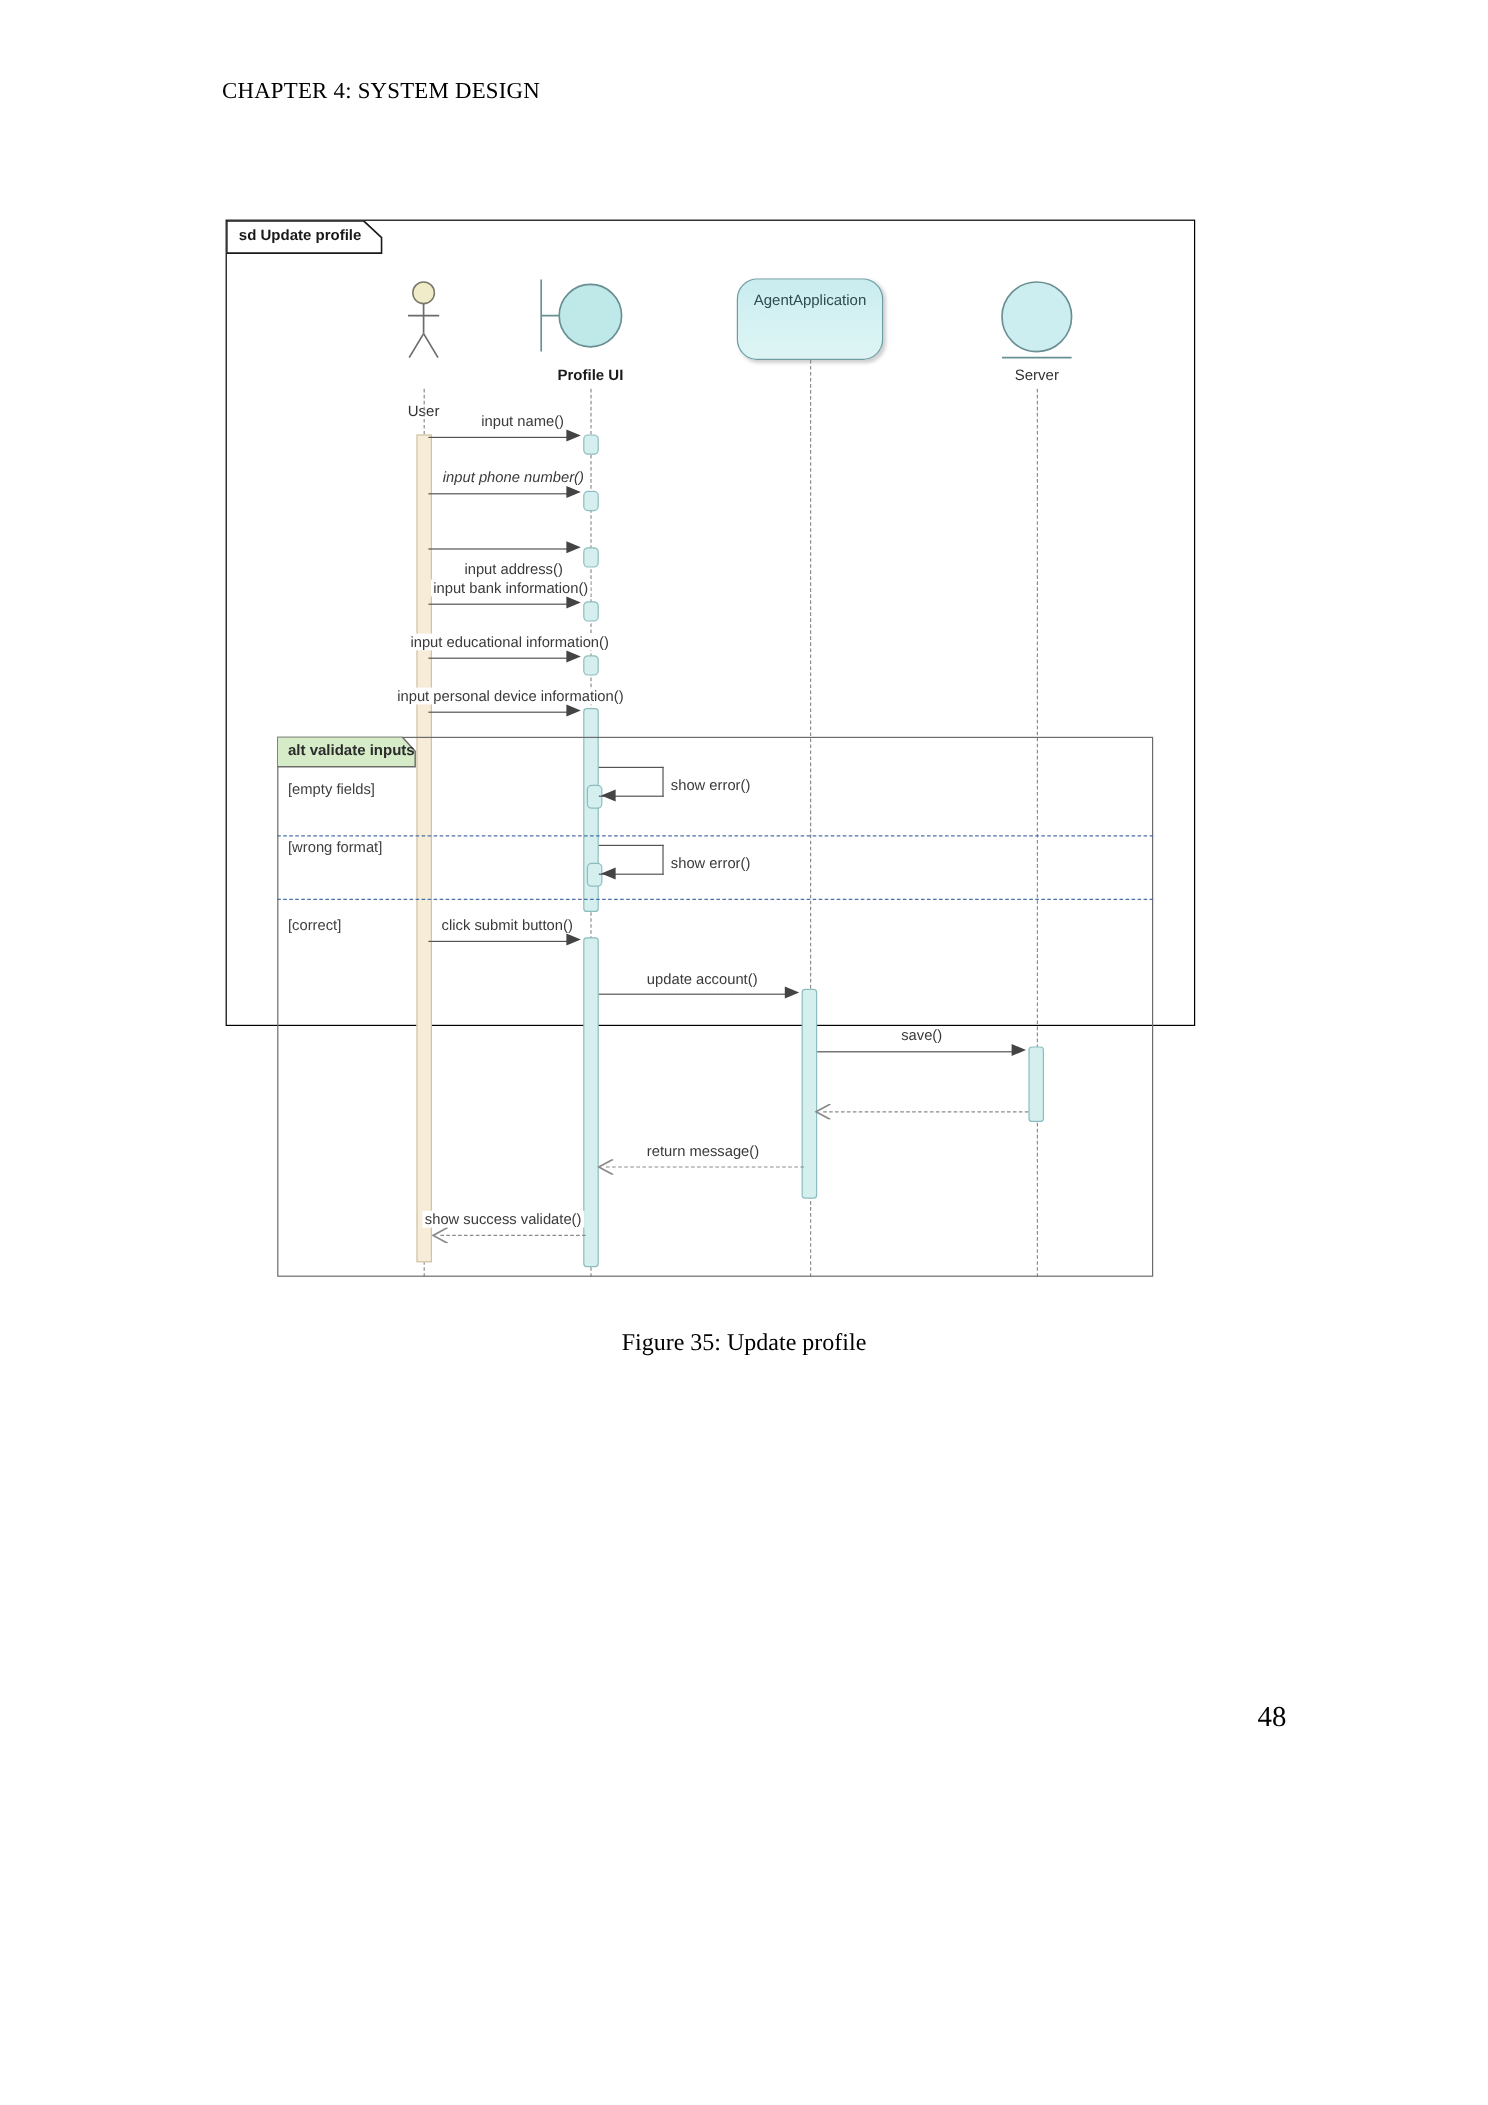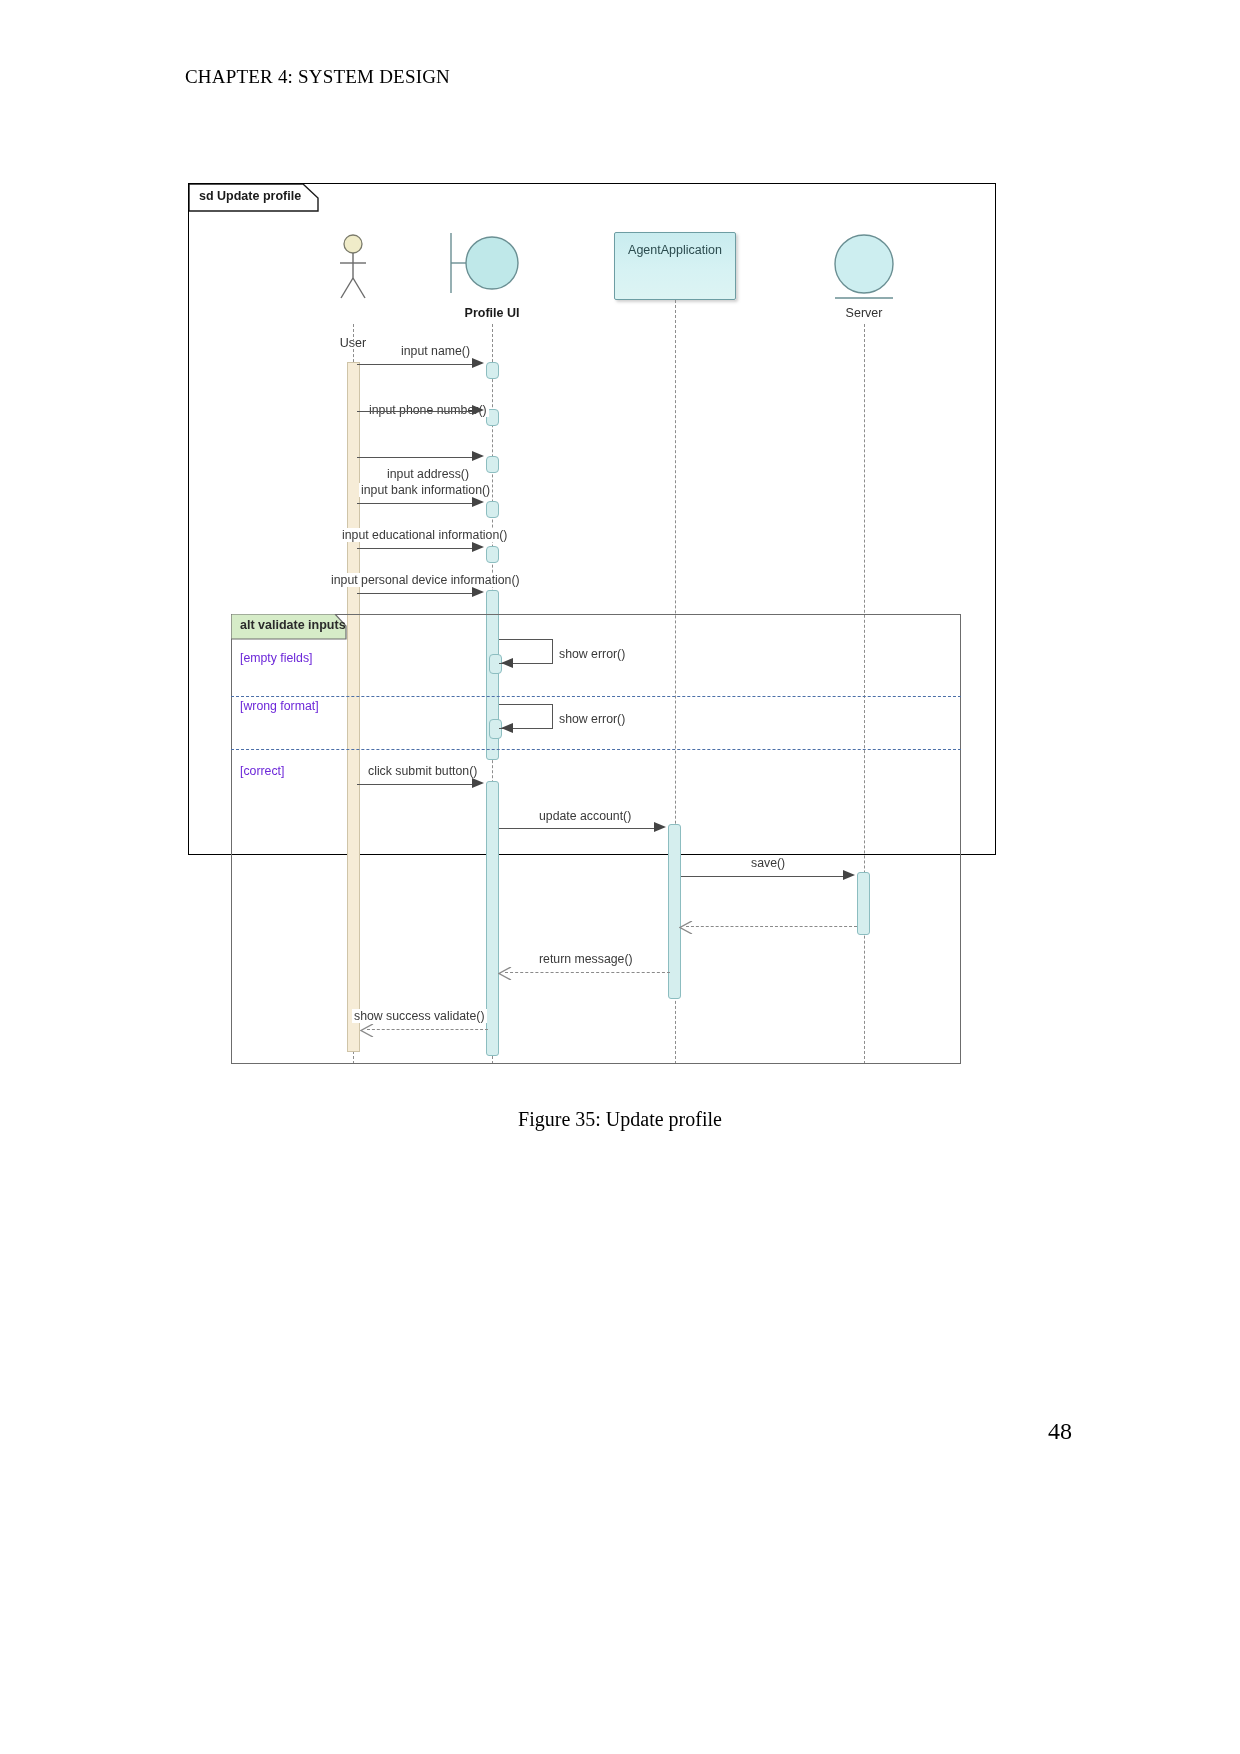--- a/index.html
+++ b/index.html
@@ -102,21 +102,21 @@
   
   .actor-figure { position: absolute; }
 
   
   .shape-svg { position: absolute; }
 
   
   .component-box {
     position: absolute;
     border: 1.3px solid #6d9da3;
-    border-radius: 2px;
+    border-radius: 17px;
     background: linear-gradient(180deg, #c9ecef 0%, #d6f2f3 55%, #ddf4f3 100%);
     box-shadow: 2px 2px 3px rgba(120,120,120,0.35);
     box-sizing: border-box;
   }
   .component-box-label {
     position: absolute;
     left: 0;
     top: 10px;
     width: 100%;
     text-align: center;
@@ -210,21 +210,21 @@
     white-space: nowrap;
   }
   .alt-divider {
     position: absolute;
     height: 0;
     border-top: 1.4px dashed #4b6fa8;
   }
   .alt-guard {
     position: absolute;
     font-size: 12.3px;
-    color: #6d28d9;
+    color: #404040;
     white-space: nowrap;
   }
 </style>
 </head>
 <body>
 
 <div id="chapter-header">CHAPTER 4: SYSTEM DESIGN</div>
 
 <div id="diagram-canvas">
   <div id="diagram-inner">
@@ -288,21 +288,21 @@
     <div class="activation ui" style="left:297px; top:597px; width:13px; height:275px;"></div>
 
     <div class="activation ui" style="left:479px; top:640px; width:13px; height:175px;"></div>
 
     <div class="activation ui" style="left:668px; top:688px; width:13px; height:63px;"></div>
 
     <div class="msg-label" style="left:210px; top:160px;">input name()</div>
     <div class="msg-line" style="left:168px; top:180px; width:122px;"></div>
     <div class="arrow-head right" style="left:283px; top:174px;"></div>
 
-    <div class="msg-label" style="left:178px; top:219px;">input phone number()</div>
+    <div class="msg-label" style="left:178px; top:207px;font-style:italic;">input phone number()</div>
     <div class="msg-line" style="left:168px; top:227px; width:122px;"></div>
     <div class="arrow-head right" style="left:283px; top:221px;"></div>
 
     <div class="msg-label" style="left:196px; top:253px;margin-top:30px;">input address()</div>
     <div class="msg-line" style="left:168px; top:273px; width:122px;"></div>
     <div class="arrow-head right" style="left:283px; top:267px;"></div>
 
     <div class="msg-label" style="left:170px; top:299px;">input bank information()</div>
     <div class="msg-line" style="left:168px; top:319px; width:122px;"></div>
     <div class="arrow-head right" style="left:283px; top:313px;"></div>

